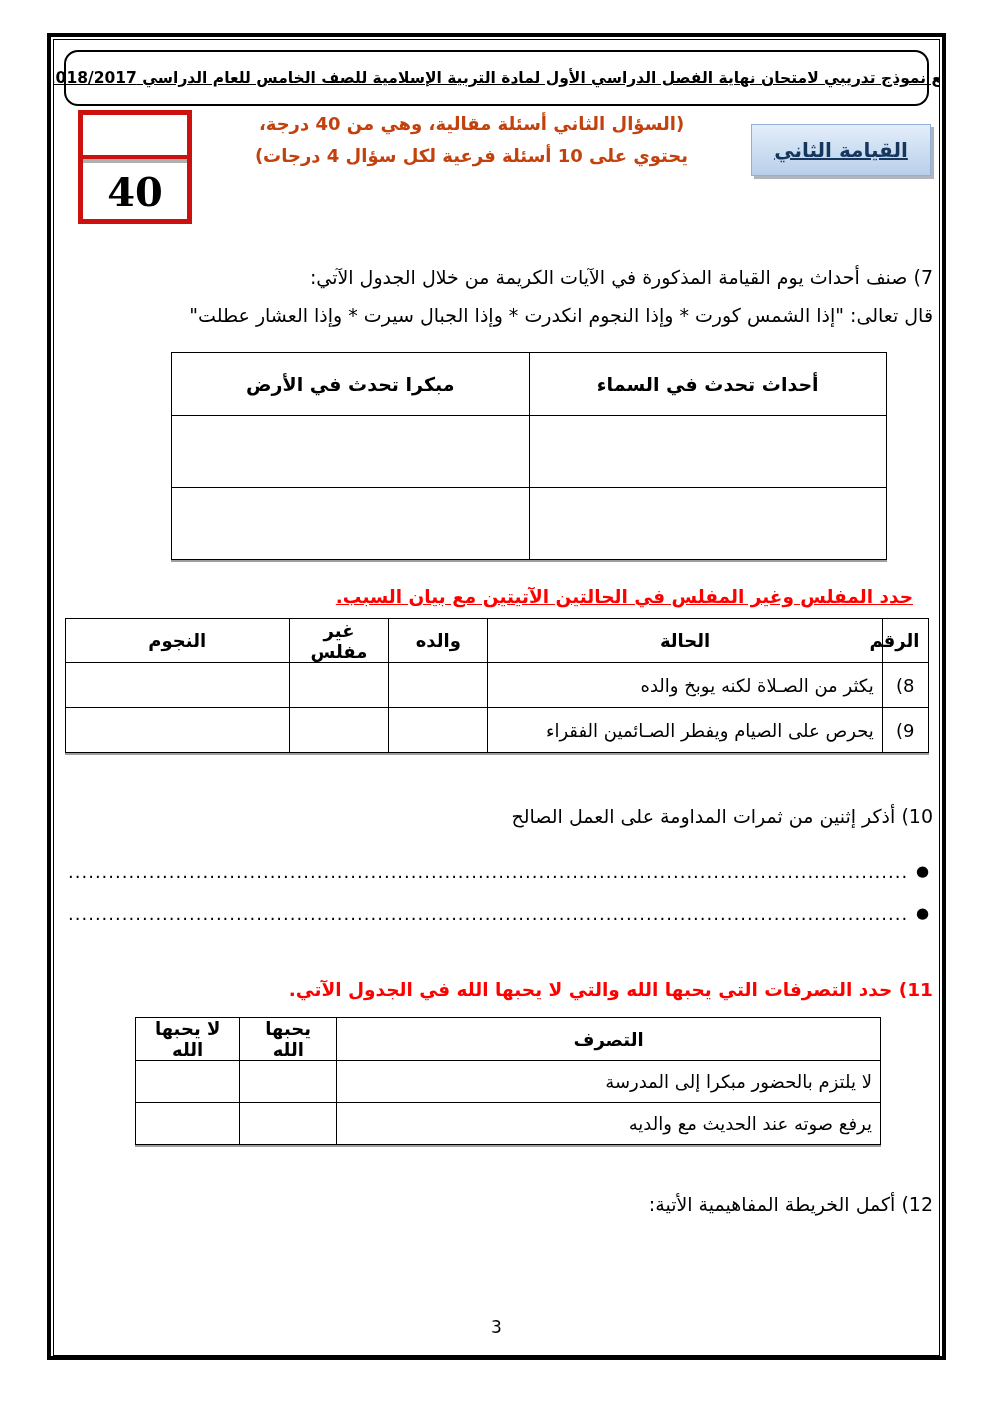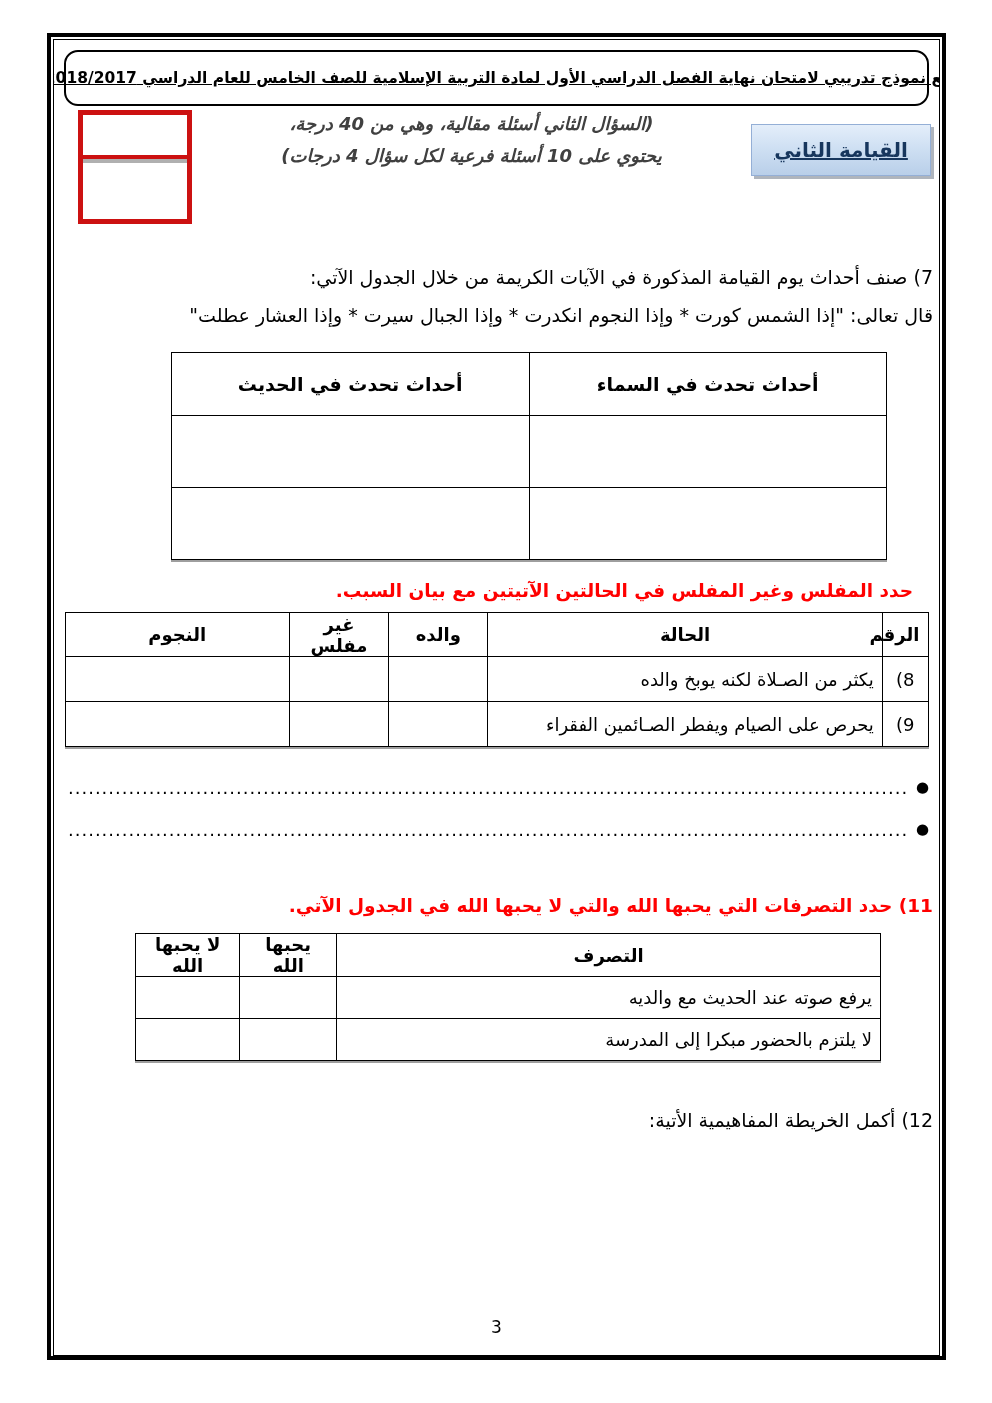--- a/index.html
+++ b/index.html
@@ -44,22 +44,22 @@
     background:linear-gradient(#e4eefa,#cfe0f3 45%,#b9cfe9);
     border:1px solid #94afd6;
     box-shadow:3px 3px 0 rgba(110,120,135,.55);
     display:flex;align-items:center;justify-content:center;
   }
   .blue-btn span{
     color:#17365d;font-weight:bold;font-size:20px;text-decoration:underline;
   }
   .note{
     flex:1;margin-top:0;
-    text-align:center;color:#404040;font-weight:bold;
-    font-size:18px;line-height:32px;font-style:italic;
+    text-align:center;color:#c2410c;font-weight:bold;
+    font-size:18px;line-height:32px;
   }
   .score-box{
     width:104px;height:104px;margin-left:20px;margin-top:2px;
     border:5px solid #cc1111;background:#fff;
     display:flex;flex-direction:column;
   }
   .score-top{height:40px;}
   .score-divider{border-top:4px solid #cc1111;background:#b0b0b0;height:4px;}
   .score-value{
     flex:1;display:flex;align-items:center;justify-content:center;
@@ -98,21 +98,21 @@
   
   .q11-table{width:746px;margin:12px 58px 0 auto;}
   .q11-table th{height:42px;margin-top:28px;}
   .q11-table td{height:41px;}
   
   .page-number{
     position:absolute;bottom:18px;left:0;right:0;
     text-align:center;font-size:17px;
   }
   .mt34{margin-top:34px;} .mt8{margin-top:8px;}
-  .mt38{margin-top:16px;} .mt48{margin-top:48px;} .mt44{margin-top:44px;}
+  .mt38{margin-top:22px;text-decoration:underline;} .mt48{margin-top:48px;} .mt44{margin-top:44px;}
   .pr26{padding-left:0;padding-right:26px;}
 </style>
 </head>
 <body>
 
 <div class="frame-outer">
 <div class="frame-inner">
 
   <div class="header-box">
     <span class="title">تابع نموذج تدريبي لامتحان نهاية الفصل الدراسي الأول لمادة التربية الإسلامية للصف الخامس للعام الدراسي 2018/2017م</span>
@@ -122,35 +122,36 @@
     <div class="blue-btn">
       <span>القيامة الثاني</span>
     </div>
     <div class="note">
       <div>(السؤال الثاني أسئلة مقالية، وهي من 40 درجة،</div>
       <div>يحتوي على 10 أسئلة فرعية لكل سؤال 4 درجات)</div>
     </div>
     <div class="score-box">
       <div class="score-top"></div>
       <div class="score-divider"></div>
+      <div class="score-value">40</div>
     </div>
   </div>
 
   <div class="prompt mt34">7) صنف أحداث يوم القيامة المذكورة في الآيات الكريمة من خلال الجدول الآتي:</div>
   <div class="prompt mt8">قال تعالى: "إذا الشمس كورت * وإذا النجوم انكدرت * وإذا الجبال سيرت * وإذا العشار عطلت"</div>
 
   <table class="q7-table tbl-shadow">
     <colgroup>
           <col style="width:50%">
           <col style="width:50%">
         </colgroup>
     <tbody>
           <tr>
       <th>أحداث تحدث في السماء</th>
-      <th>أحداث تحدث في الحديث</th>
+      <th>مبكرا تحدث في الأرض</th>
     </tr>
     <tr>
       <td></td>
       <td></td>
     </tr>
     <tr>
       <td></td>
       <td></td>
     </tr>
   </tbody>
@@ -184,20 +185,21 @@
     <tr>
       <td class="cell-num">9)</td>
       <td class="cell-case">يحرص على الصيام ويفطر الصـائمين الفقراء</td>
       <td></td>
       <td></td>
       <td></td>
     </tr>
   </tbody>
       </table>
 
+  <div class="prompt mt48">10) أذكر إثنين من ثمرات المداومة على العمل الصالح</div>
 
   <div class="dotline">
     <span class="bullet">●</span>
     <span class="dots">................................................................................................................................</span>
   </div>
   <div class="dotline">
     <span class="bullet">●</span>
     <span class="dots">................................................................................................................................</span>
   </div>
 
@@ -209,26 +211,26 @@
           <col style="width:13%">
           <col style="width:14%">
         </colgroup>
     <tbody>
           <tr>
       <th>التصرف</th>
       <th>يحبها الله</th>
       <th>لا يحبها الله</th>
     </tr>
     <tr>
+      <td class="cell-case">لا يلتزم بالحضور مبكرا إلى المدرسة</td>
+      <td></td>
+      <td></td>
+    </tr>
+    <tr>
       <td class="cell-case">يرفع صوته عند الحديث مع والديه</td>
-      <td></td>
-      <td></td>
-    </tr>
-    <tr>
-      <td class="cell-case">لا يلتزم بالحضور مبكرا إلى المدرسة</td>
       <td></td>
       <td></td>
     </tr>
   </tbody>
       </table>
 
   <div class="prompt mt44">12) أكمل الخريطة المفاهيمية الأتية:</div>
 
   <div class="page-number">3</div>
 

